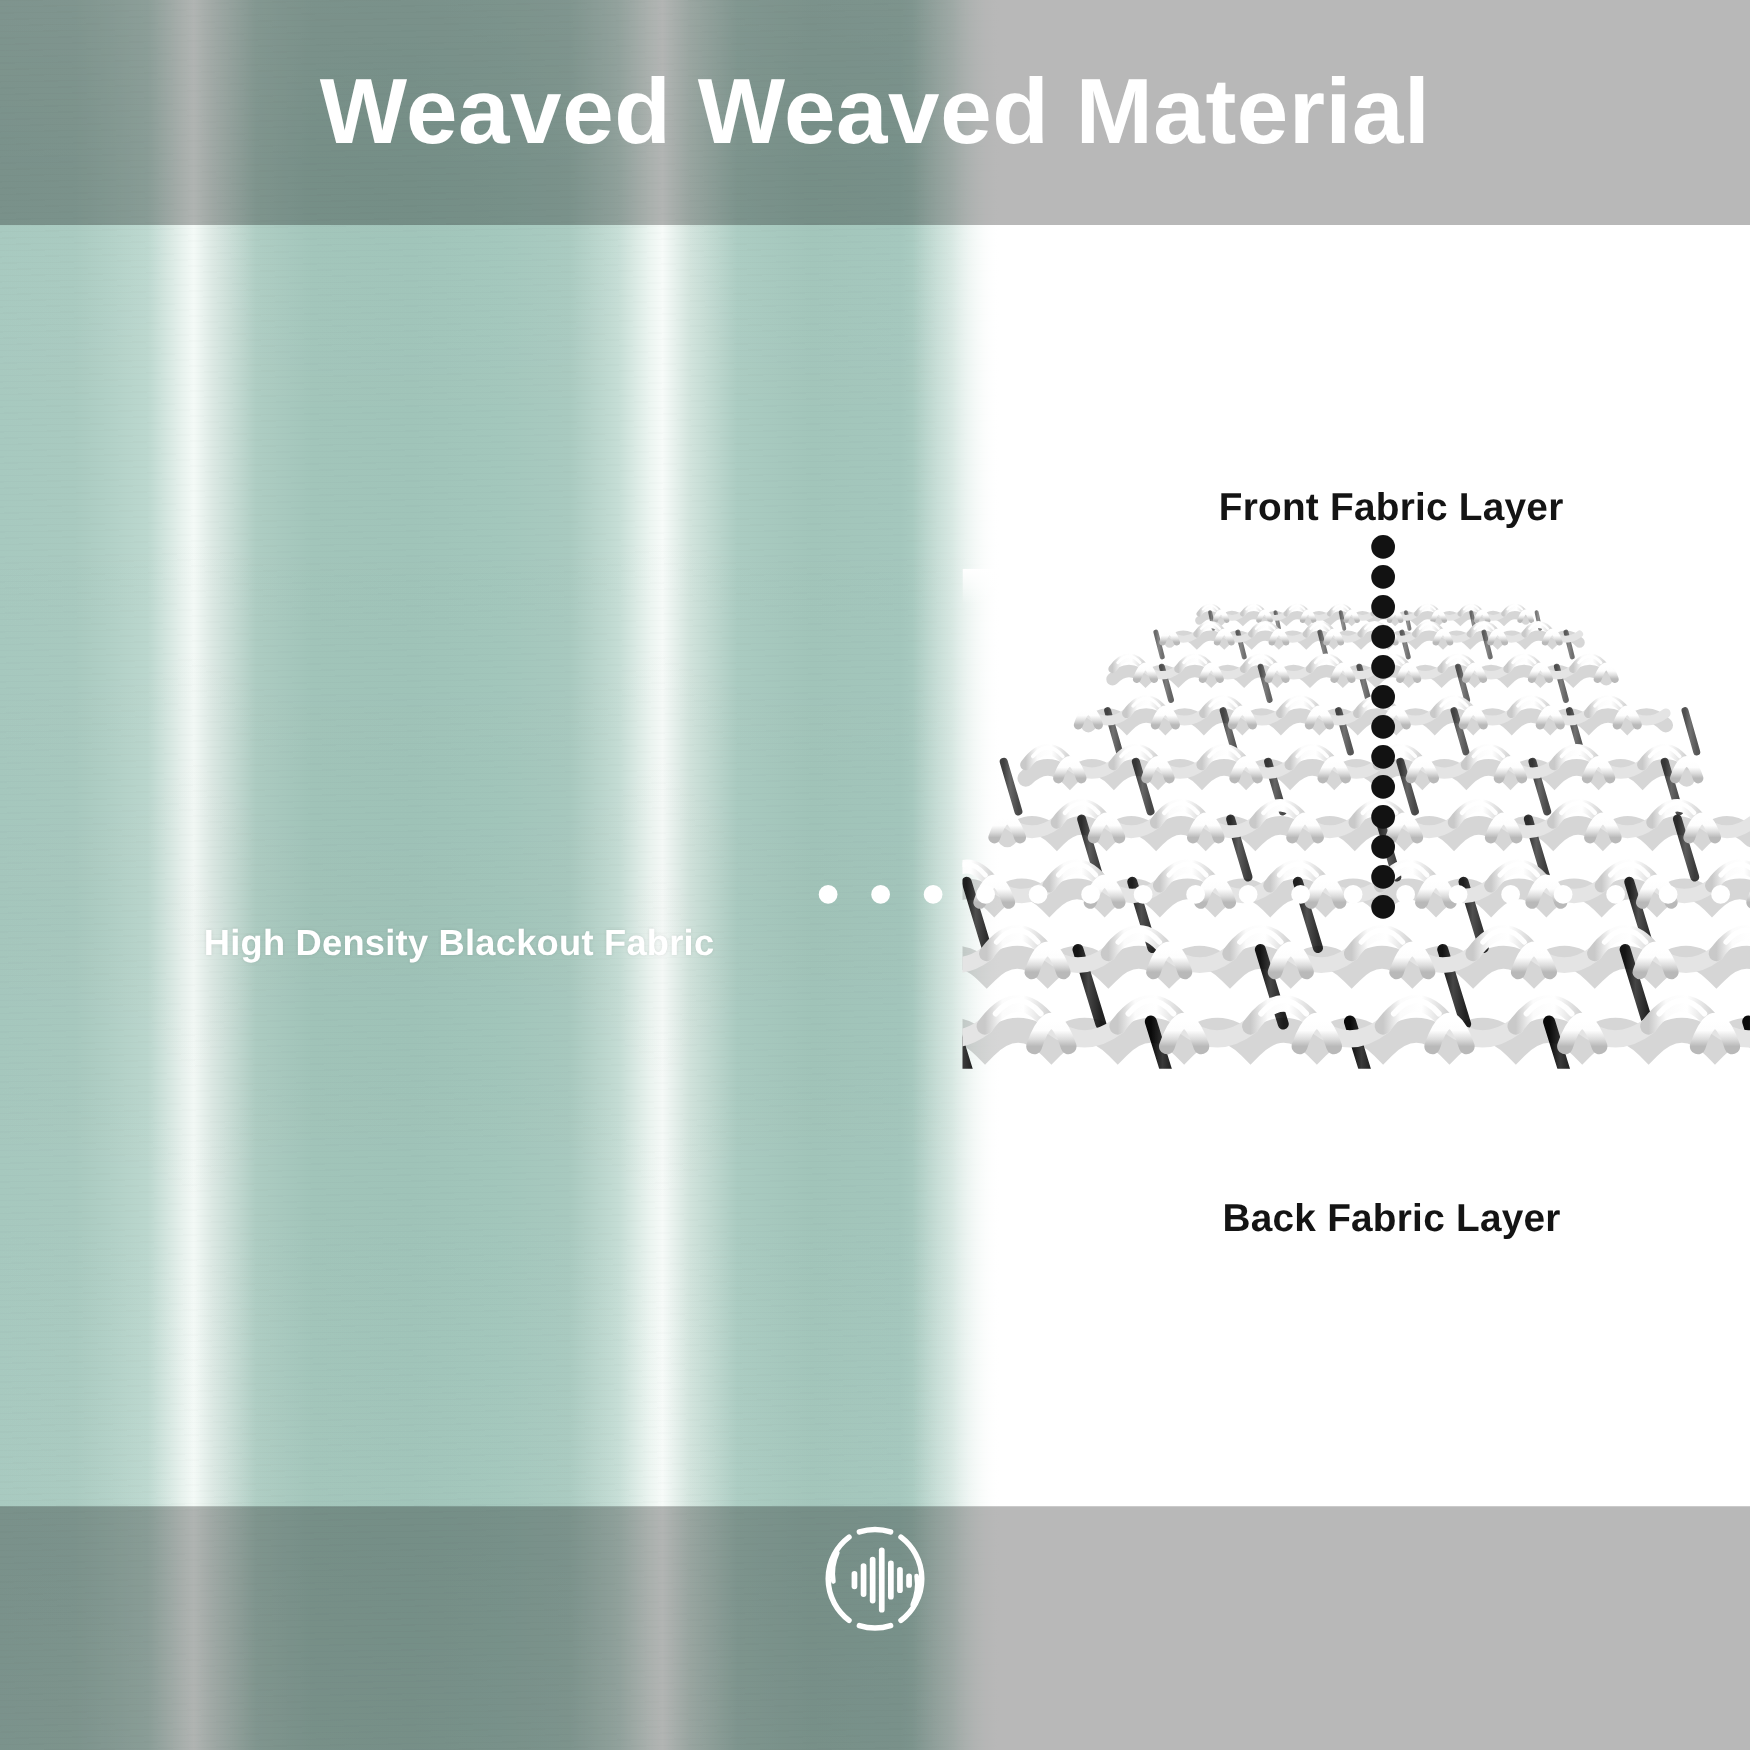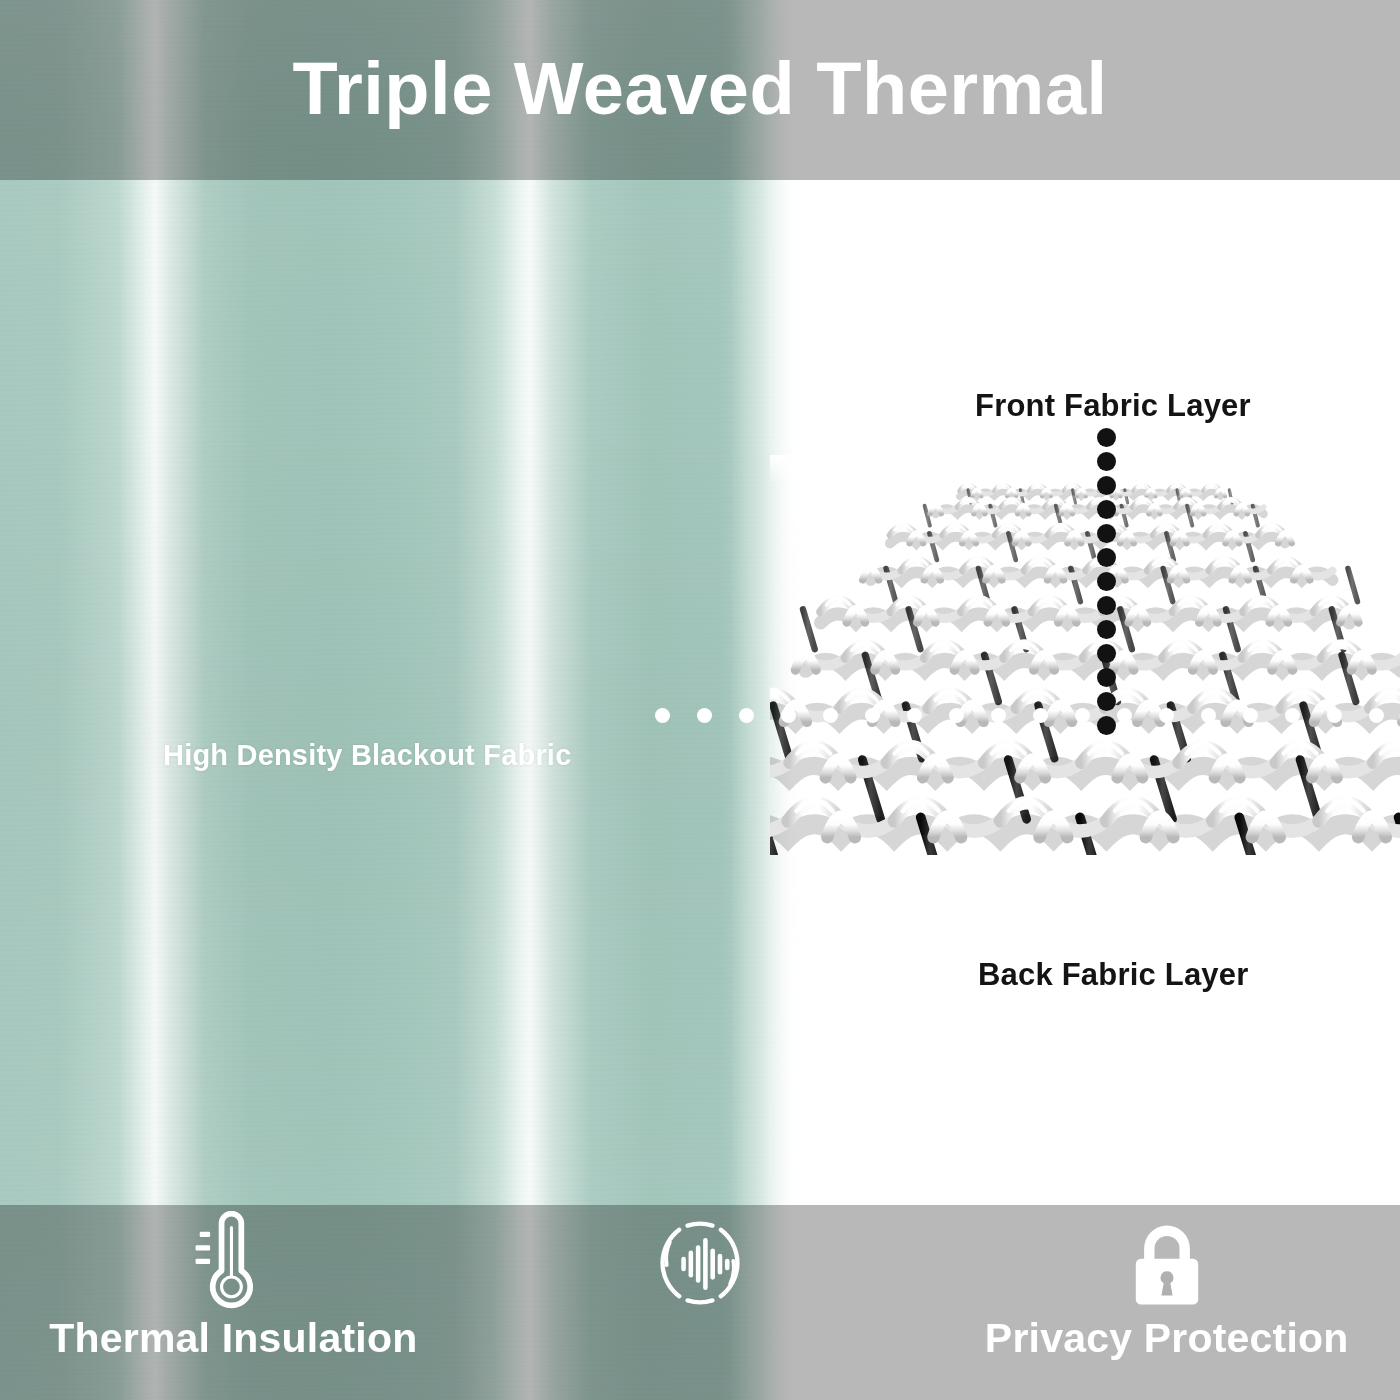--- a/index.html
+++ b/index.html
@@ -638,45 +638,26 @@
       <div class="dot" style="top: 288px; background: rgb(18, 18, 18);"></div>
     </div>
 
   <div id="blackout-label">High Density Blackout Fabric</div>
 
   <div class="lbl-dark" id="back-layer-label">Back Fabric Layer</div>
 
   <div class="lbl-dark" id="front-layer-label">Front Fabric Layer</div>
 
   <div class="band" id="top-band"></div>
-  <div id="title">Triple Weaved Thermal</div>
+  <div id="title">Weaved Weaved Material</div>
 
   <div class="band" id="bottom-band"></div>
 
   <div id="features">
 
-    <div class="feature">
-      <div class="feature-icon">
-        <svg viewBox="0 0 100 100">
-          <g fill="none" stroke="#ffffff" stroke-width="5.5" stroke-linecap="round" stroke-linejoin="round">
-            <path d="M58 12 a9.5 9.5 0 0 0 -19 0 v45.5 a18 18 0 1 0 19 0 z"></path>
-          </g>
-          <g fill="none" stroke="#ffffff" stroke-width="3" stroke-linecap="round">
-            <path d="M48.5 16 v46.5"></path>
-          </g>
-          <circle cx="48.5" cy="73" r="9.5" fill="none" stroke="#ffffff" stroke-width="3"></circle>
-          <g fill="#ffffff">
-            <rect x="18" y="20" width="10" height="5" rx="1.2"></rect>
-            <rect x="14" y="33" width="14" height="5" rx="1.2"></rect>
-            <rect x="14" y="46" width="14" height="5" rx="1.2"></rect>
-          </g>
-        </svg>
-      </div>
-      <div class="feature-label">Thermal Insulation</div>
-    </div>
 
     <div class="feature">
       <div class="feature-icon">
         <svg viewBox="0 0 100 100">
           <g fill="none" stroke="#ffffff" stroke-width="4.2" stroke-linecap="round">
             <path d="M30 18 A40 40 0 0 0 30 82"></path>
             <path d="M70 18 A40 40 0 0 1 70 82"></path>
             <path d="M38 86 A40 40 0 0 0 62 86"></path>
             <path d="M38 14 A40 40 0 0 1 62 14"></path>
           </g>
@@ -690,26 +671,16 @@
             <rect x="46" y="33" width="4.4" height="36" rx="2.2"></rect>
             <rect x="53" y="26" width="4.4" height="50" rx="2.2"></rect>
             <rect x="60" y="36" width="4.4" height="30" rx="2.2"></rect>
             <rect x="67" y="41" width="4.4" height="20" rx="2.2"></rect>
             <rect x="74" y="46" width="4.4" height="11" rx="2.2"></rect>
           </g>
         </svg>
       </div>
     </div>
 
-    <div class="feature">
-      <div class="feature-icon">
-        <svg viewBox="0 0 100 100">
-          <path d="M28 48 v-12 a22 22 0 0 1 44 0 v12 h-10 v-12 a12 12 0 0 0 -24 0 v12 z" fill="#ffffff"></path>
-          <rect x="20" y="46" width="60" height="44" rx="5" fill="#ffffff"></rect>
-          <path d="M50 58 a6.2 6.2 0 0 1 3.2 11.5 l2.2 11.8 h-10.8 l2.2 -11.8 A6.2 6.2 0 0 1 50 58 z" fill="#b0b0b0"></path>
-        </svg>
-      </div>
-      <div class="feature-label">Privacy Protection</div>
-    </div>
 
   </div>
 
 </div>
 
 </body></html>

